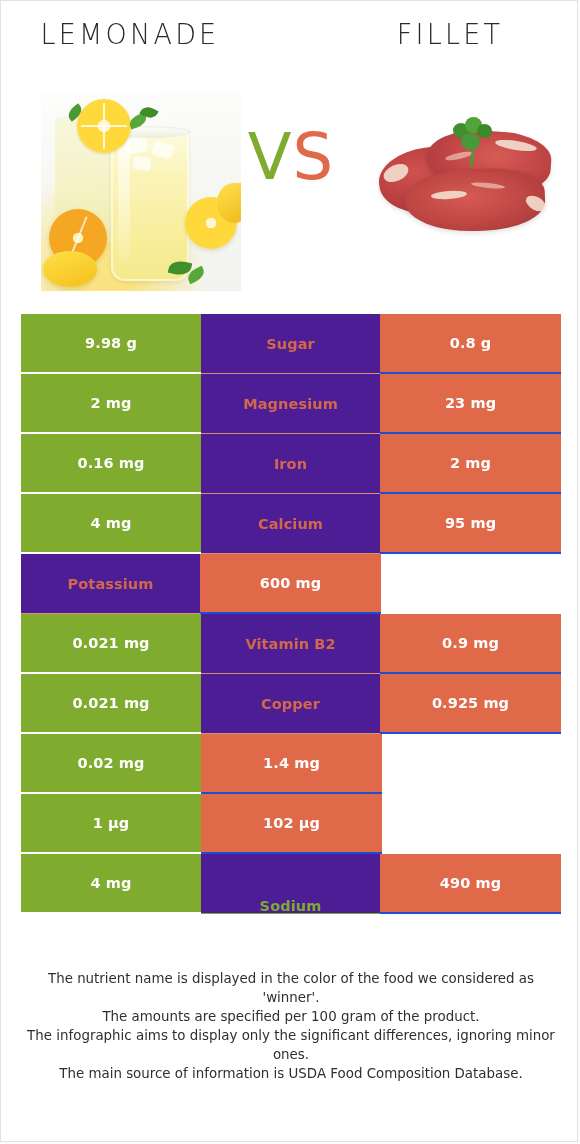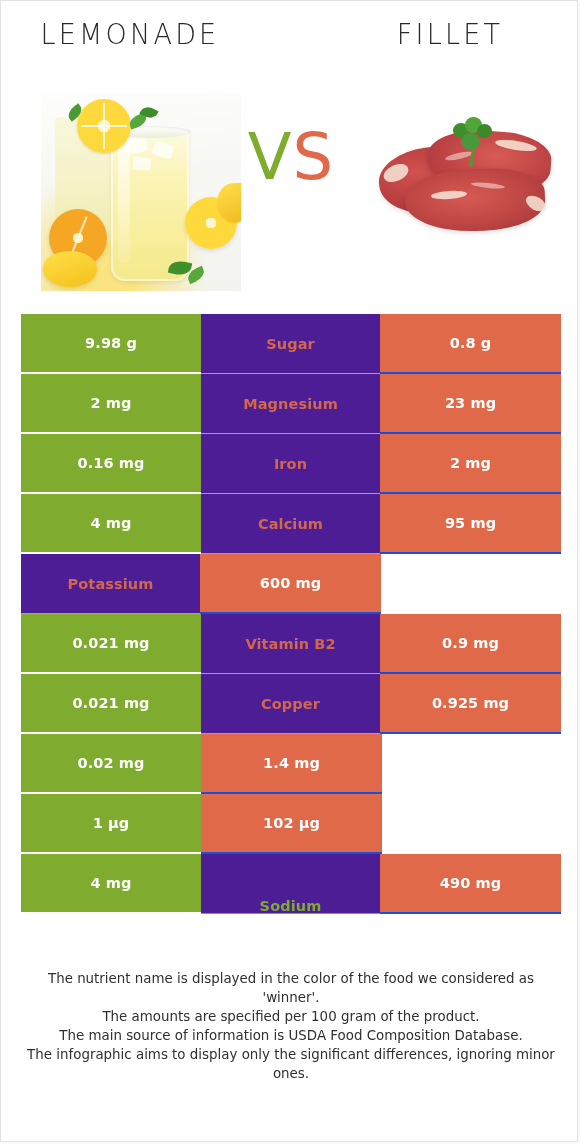--- a/index.html
+++ b/index.html
@@ -375,17 +375,17 @@
         </div>
         <div class="cell right">
           <span class="val">490 mg</span>
         </div>
       </div>
     </div>
 
   <div class="footer">
     <div>The nutrient name is displayed in the color of the food we considered as 'winner'.</div>
     <div>The amounts are specified per 100 gram of the product.</div>
+    <div>The infographic aims to display only the significant differences, ignoring minor ones.</div>
     <div>The main source of information is USDA Food Composition Database.</div>
-    <div>The infographic aims to display only the significant differences, ignoring minor ones.</div>
   </div>
 
 </div>
 
 </body></html>

